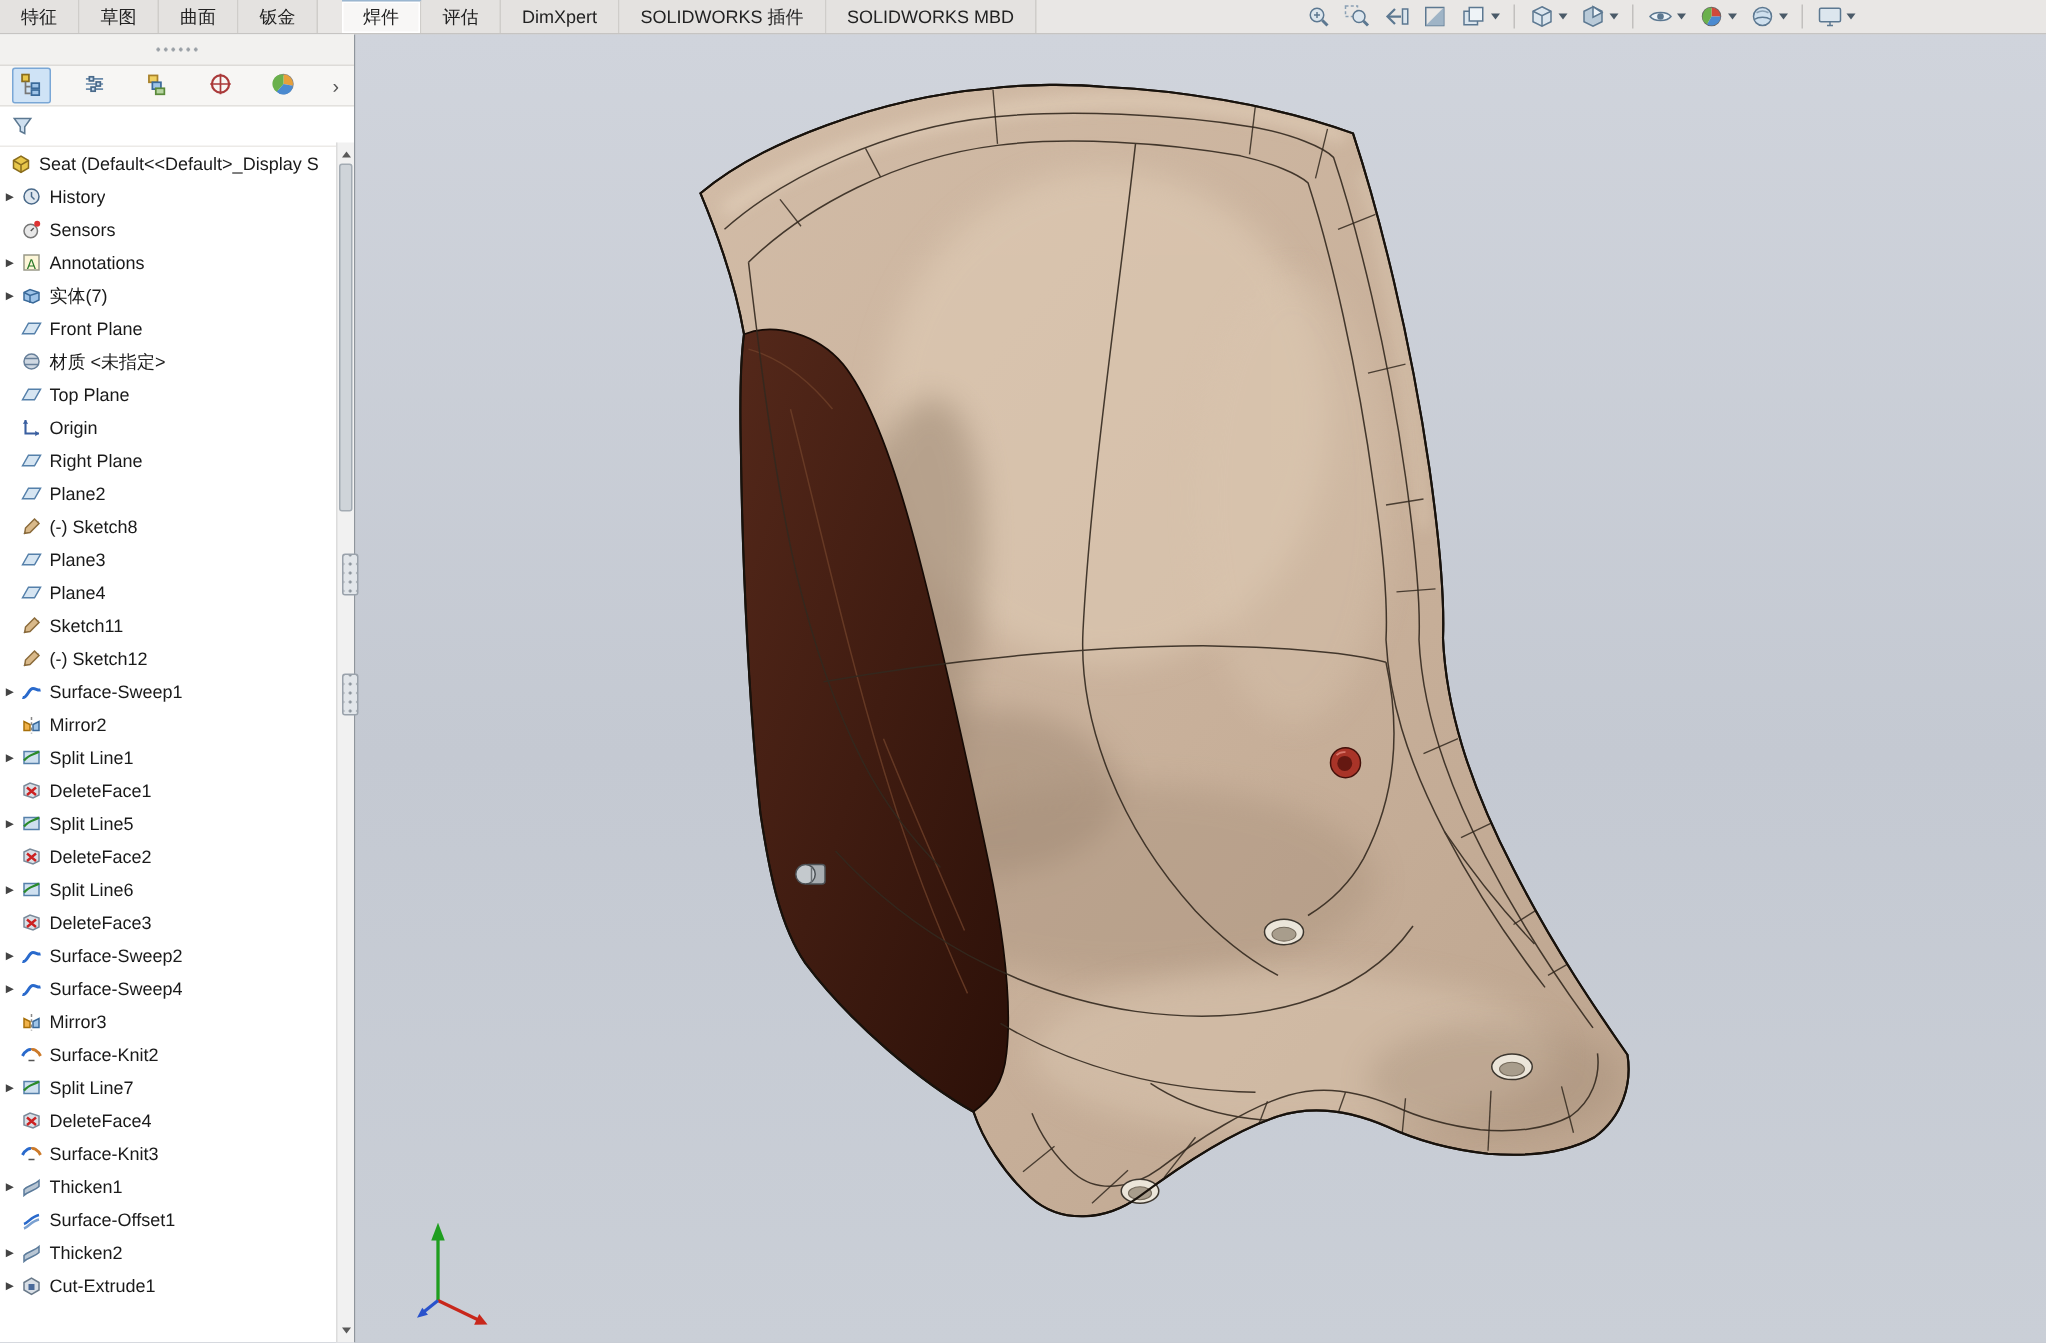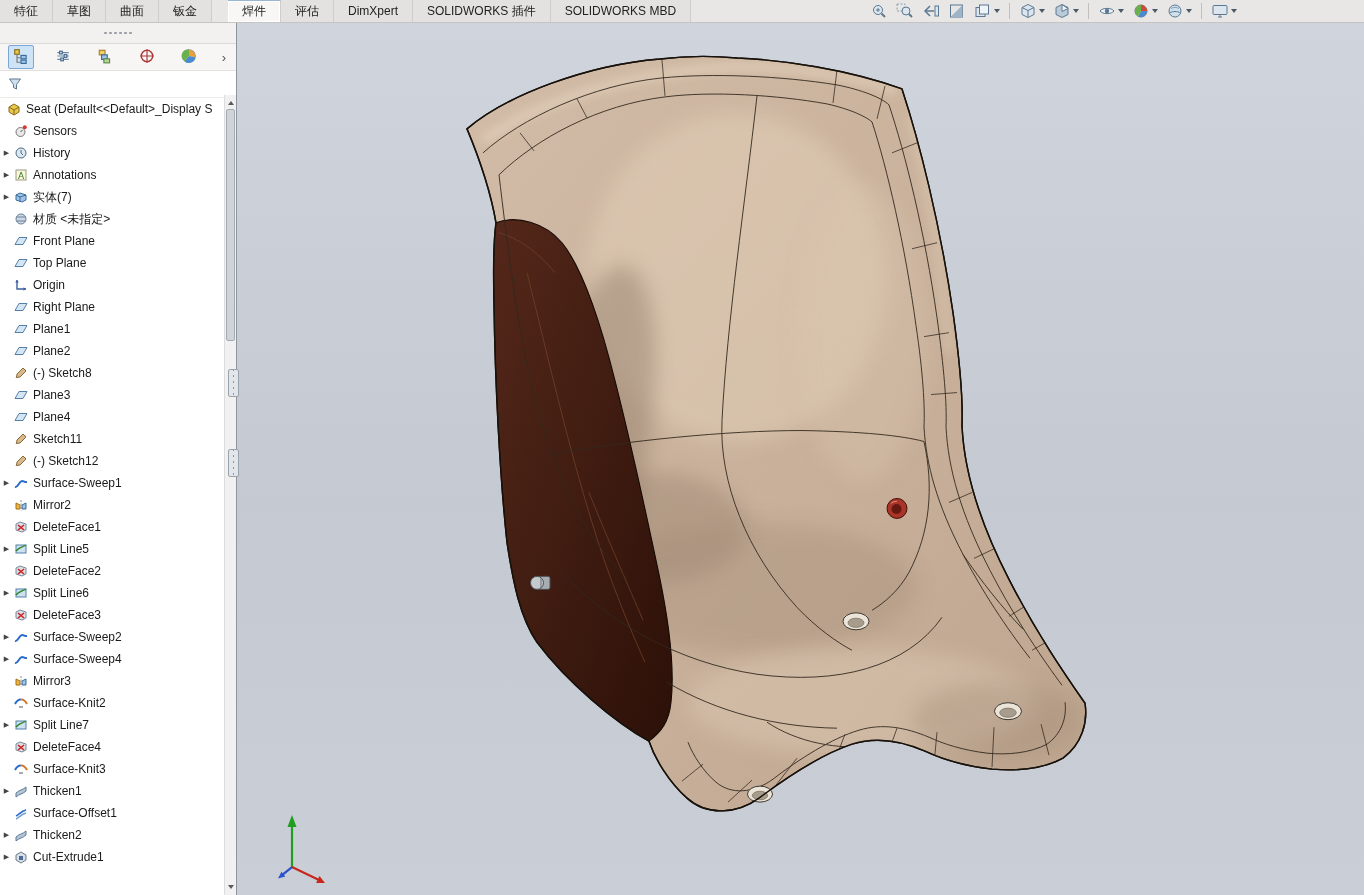--- a/index.html
+++ b/index.html
@@ -239,115 +239,106 @@
           <span class="ticon" id="part-icon-slot">
               <svg width="14" height="14" viewBox="0 0 14 14">
                 <path d="M2 5 7 2l5 3v5l-5 3-5-3z" fill="#e8c74a" stroke="#8a6d1d"></path>
                 <path d="M2 5l5 3 5-3M7 8v5" fill="none" stroke="#8a6d1d"></path>
               </svg>
             </span>
           <span class="tlabel">Seat (Default&lt;&lt;Default&gt;_Display S</span>
         </div>
         <div id="tree-rows">
             <div class="trow">
+              <span class="arr">▶</span>
+              <span class="ticon">
+                <svg width="14" height="14" viewBox="0 0 14 14">
+                  <circle cx="7" cy="7" r="5" fill="#dfe7ef" stroke="#4a6a8a"></circle>
+                  <path d="M7 4v3l2 2" stroke="#4a6a8a" fill="none"></path>
+                </svg>
+              </span>
+              <span class="tlabel">History</span>
+            </div>
+            <div class="trow">
               <span class="arr"></span>
               <span class="ticon">
                 <svg width="14" height="14" viewBox="0 0 14 14">
                   <circle cx="6.5" cy="8" r="4.5" fill="#e8e8e8" stroke="#777"></circle>
                   <path d="M6.5 8l2-2" stroke="#555"></path>
                   <circle cx="10.8" cy="3.2" r="2" fill="#d33"></circle>
                 </svg>
               </span>
               <span class="tlabel">Sensors</span>
             </div>
             <div class="trow">
               <span class="arr">▶</span>
               <span class="ticon">
                 <svg width="14" height="14" viewBox="0 0 14 14">
-                  <circle cx="7" cy="7" r="5" fill="#dfe7ef" stroke="#4a6a8a"></circle>
-                  <path d="M7 4v3l2 2" stroke="#4a6a8a" fill="none"></path>
-                </svg>
-              </span>
-              <span class="tlabel">History</span>
-            </div>
-            <div class="trow">
-              <span class="arr">▶</span>
-              <span class="ticon">
-                <svg width="14" height="14" viewBox="0 0 14 14">
                   <rect x="2" y="2" width="10" height="10" fill="#fdf6d8" stroke="#998"></rect>
                   <text x="7" y="11" font-size="9" text-anchor="middle" fill="#2a7a2a" font-family="DejaVu Sans">A</text>
                 </svg>
               </span>
               <span class="tlabel">Annotations</span>
             </div>
             <div class="trow">
               <span class="arr">▶</span>
               <span class="ticon">
                 <svg width="14" height="14" viewBox="0 0 14 14">
                   <path d="M2 5 6 3l6 2v5l-4 2-6-2z" fill="#9fc4e8" stroke="#3a6a9a"></path>
                   <path d="M2 5l4 2 6-2M6 7v5" stroke="#3a6a9a" fill="none"></path>
                 </svg>
               </span>
               <span class="tlabel">实体(7)</span>
             </div>
             <div class="trow">
               <span class="arr"></span>
               <span class="ticon">
                 <svg width="14" height="14" viewBox="0 0 14 14">
+                  <path d="M1 10.5 5 3.5h8L9 10.5z" fill="#cfe0f0" fill-opacity="0.85" stroke="#5580aa"></path>
+                </svg>
+              </span>
+              <span class="tlabel">Front Plane</span>
+            </div>
+            <div class="trow">
+              <span class="arr"></span>
+              <span class="ticon">
+                <svg width="14" height="14" viewBox="0 0 14 14">
                   <circle cx="7" cy="7" r="5" fill="#cfd8e2" stroke="#68809a"></circle>
                   <path d="M2.5 5h9M2.5 9h9" stroke="#68809a"></path>
                 </svg>
               </span>
               <span class="tlabel">材质 &lt;未指定&gt;</span>
             </div>
             <div class="trow">
               <span class="arr"></span>
               <span class="ticon">
                 <svg width="14" height="14" viewBox="0 0 14 14">
                   <path d="M1 10.5 5 3.5h8L9 10.5z" fill="#cfe0f0" fill-opacity="0.85" stroke="#5580aa"></path>
                 </svg>
               </span>
-              <span class="tlabel">Front Plane</span>
-            </div>
-            <div class="trow">
-              <span class="arr"></span>
-              <span class="ticon">
-                <svg width="14" height="14" viewBox="0 0 14 14">
-                  <path d="M1 10.5 5 3.5h8L9 10.5z" fill="#cfe0f0" fill-opacity="0.85" stroke="#5580aa"></path>
-                </svg>
-              </span>
               <span class="tlabel">Top Plane</span>
             </div>
             <div class="trow">
               <span class="arr"></span>
               <span class="ticon">
                 <svg width="14" height="14" viewBox="0 0 14 14">
                   <path d="M3 2v9h9" fill="none" stroke="#3a5fa0" stroke-width="1.4"></path>
                   <path d="M3 2 1.2 4.5h3.6zM12 11l-2.5-1.8v3.6z" fill="#3a5fa0"></path>
                 </svg>
               </span>
               <span class="tlabel">Origin</span>
             </div>
             <div class="trow">
               <span class="arr"></span>
               <span class="ticon">
                 <svg width="14" height="14" viewBox="0 0 14 14">
                   <path d="M1 10.5 5 3.5h8L9 10.5z" fill="#cfe0f0" fill-opacity="0.85" stroke="#5580aa"></path>
                 </svg>
               </span>
               <span class="tlabel">Right Plane</span>
-            </div>
-            <div class="trow">
-              <span class="arr"></span>
-              <span class="ticon">
-                <svg width="14" height="14" viewBox="0 0 14 14">
-                  <path d="M1 10.5 5 3.5h8L9 10.5z" fill="#cfe0f0" fill-opacity="0.85" stroke="#5580aa"></path>
-                </svg>
-              </span>
-              <span class="tlabel">Plane1</span>
             </div>
             <div class="trow">
               <span class="arr"></span>
               <span class="ticon">
                 <svg width="14" height="14" viewBox="0 0 14 14">
                   <path d="M1 10.5 5 3.5h8L9 10.5z" fill="#cfe0f0" fill-opacity="0.85" stroke="#5580aa"></path>
                 </svg>
               </span>
               <span class="tlabel">Plane2</span>
             </div>
@@ -411,20 +402,30 @@
             <div class="trow">
               <span class="arr"></span>
               <span class="ticon">
                 <svg width="14" height="14" viewBox="0 0 14 14">
                   <path d="M2 11V5l4 2v4z" fill="#f0b24a" stroke="#a8700a"></path>
                   <path d="M12 11V5L8 7v4z" fill="#9fc4e8" stroke="#3a6a9a"></path>
                   <path d="M7 2v11" stroke="#888" stroke-dasharray="2 1.5"></path>
                 </svg>
               </span>
               <span class="tlabel">Mirror2</span>
+            </div>
+            <div class="trow">
+              <span class="arr">▶</span>
+              <span class="ticon">
+                <svg width="14" height="14" viewBox="0 0 14 14">
+                  <rect x="2" y="3" width="10" height="8" fill="#cfe0f0" stroke="#5580aa"></rect>
+                  <path d="M2 9c3-4 7-4 10-6" fill="none" stroke="#2a8a2a" stroke-width="1.5"></path>
+                </svg>
+              </span>
+              <span class="tlabel">Split Line1</span>
             </div>
             <div class="trow">
               <span class="arr"></span>
               <span class="ticon">
                 <svg width="14" height="14" viewBox="0 0 14 14">
                   <path d="M2 4l4-2 6 2v6l-4 2-6-2z" fill="#d9dfe6" stroke="#7a8a9a"></path>
                   <path d="M4 5l6 5M10 5l-6 5" stroke="#cc2222" stroke-width="1.6"></path>
                 </svg>
               </span>
               <span class="tlabel">DeleteFace1</span>

